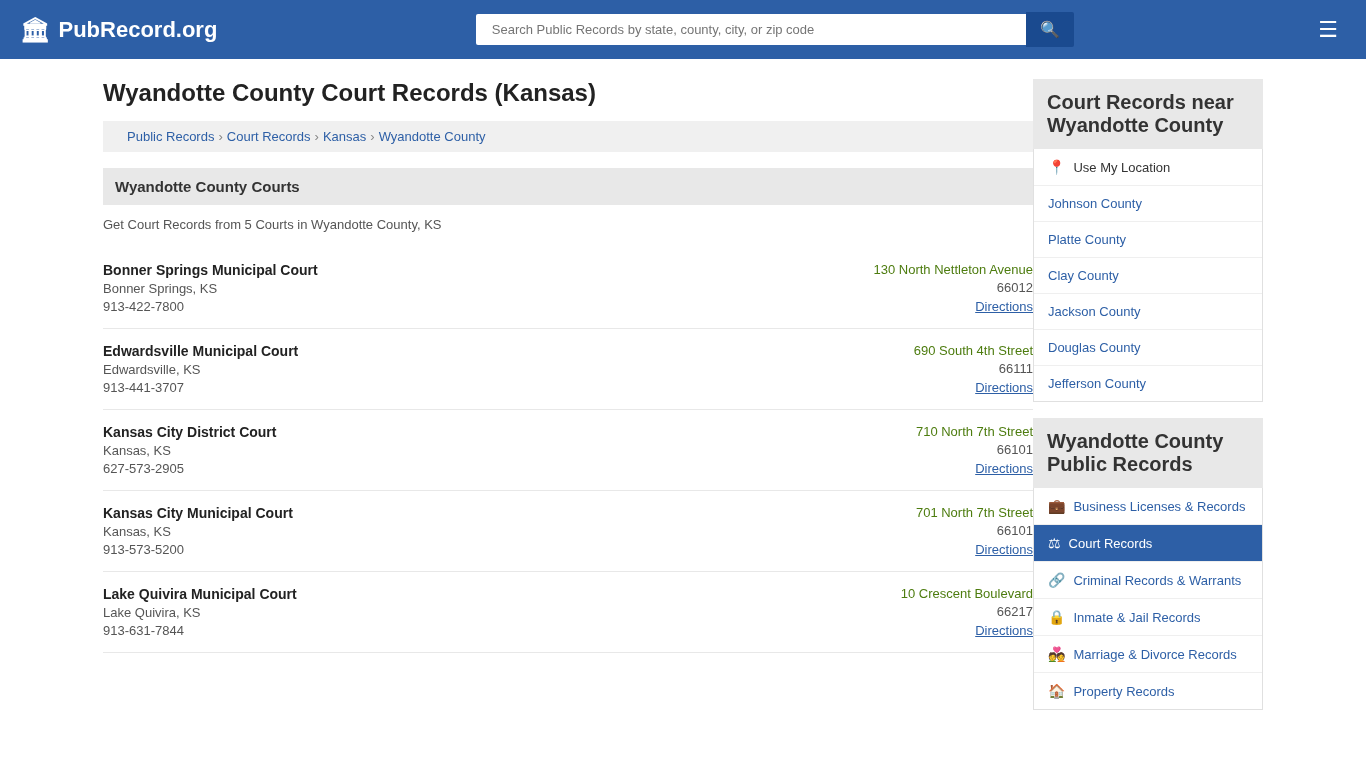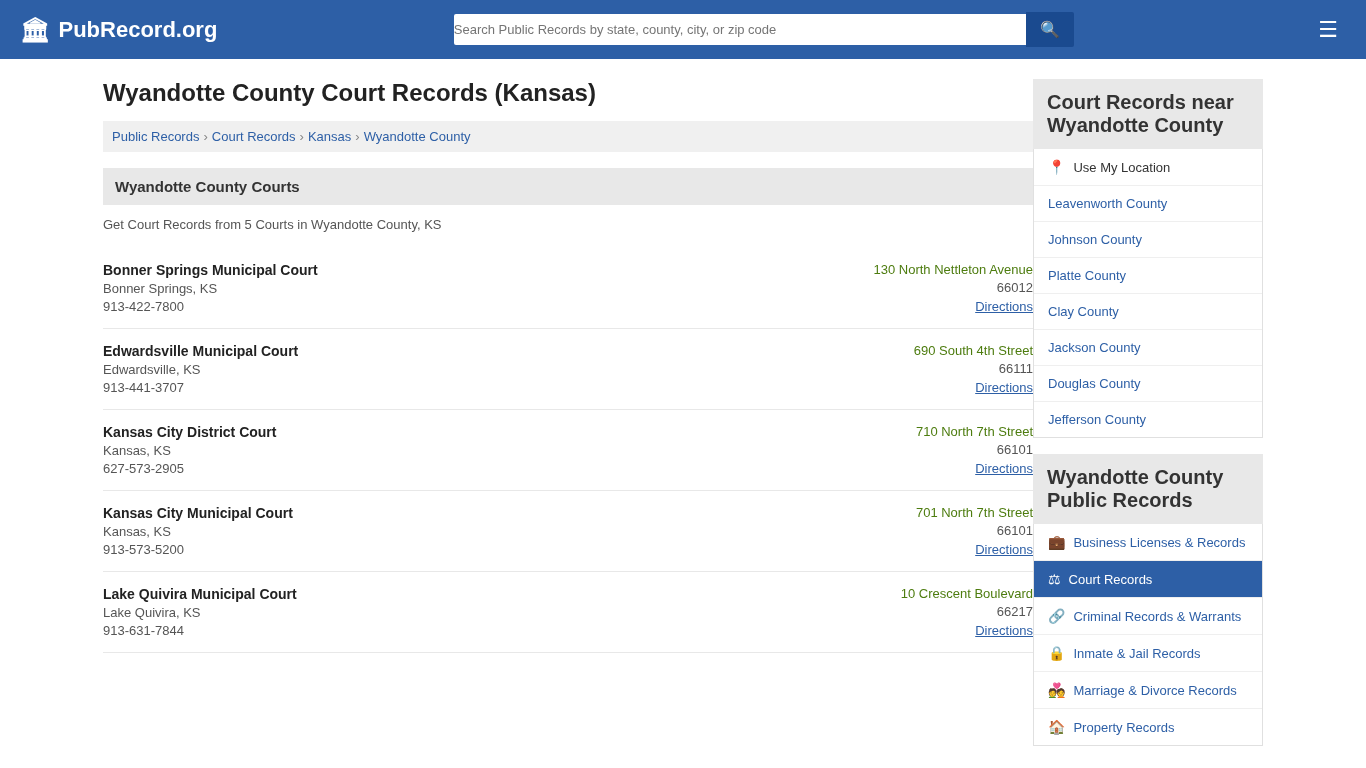--- a/index.html
+++ b/index.html
@@ -27,25 +27,26 @@
     }
     .header-search {
       display: flex;
       align-items: center;
       flex: 1;
       max-width: 620px;
       margin: 0 20px;
     }
     .header-search input {
       width: 100%;
-      padding: 8px 0;
+      padding: 8px 16px;
       border: none;
       border-radius: 2px 0 0 2px;
       font-size: 13px;
       outline: none;
+      margin-left: 22px;
     }
     .header-search button {
       background: #1a4a8f;
       border: none;
       padding: 8px 14px;
       cursor: pointer;
       border-radius: 0 2px 2px 0;
       color: #fff;
       font-size: 16px;
     }
@@ -75,21 +76,21 @@
     .page-title {
       font-size: 24px;
       font-weight: bold;
       color: #222;
       margin-bottom: 14px;
     }
 
     
     .breadcrumb {
       background: #f0f0f0;
-      padding: 8px 9px;
+      padding: 8px 24px;
       font-size: 13px;
       margin-bottom: 16px;
       display: flex;
       align-items: center;
       gap: 4px;
       flex-wrap: wrap;
     }
     .breadcrumb a {
       color: #2d5fa6;
       text-decoration: none;
@@ -312,23 +313,20 @@
 
   <div class="sidebar">
 
     <div class="sidebar-section-header">Court Records near Wyandotte County</div>
     <div class="sidebar-links" id="nearby-links">
         <a href="#" class="use-location">
           <span class="sidebar-icon">📍</span> 
           <span>Use My Location</span>
         </a>
         <a href="#">
-          <span>Leavenworth County</span>
-        </a>
-        <a href="#">
           <span>Johnson County</span>
         </a>
         <a href="#">
           <span>Platte County</span>
         </a>
         <a href="#">
           <span>Clay County</span>
         </a>
         <a href="#">
           <span>Jackson County</span>

